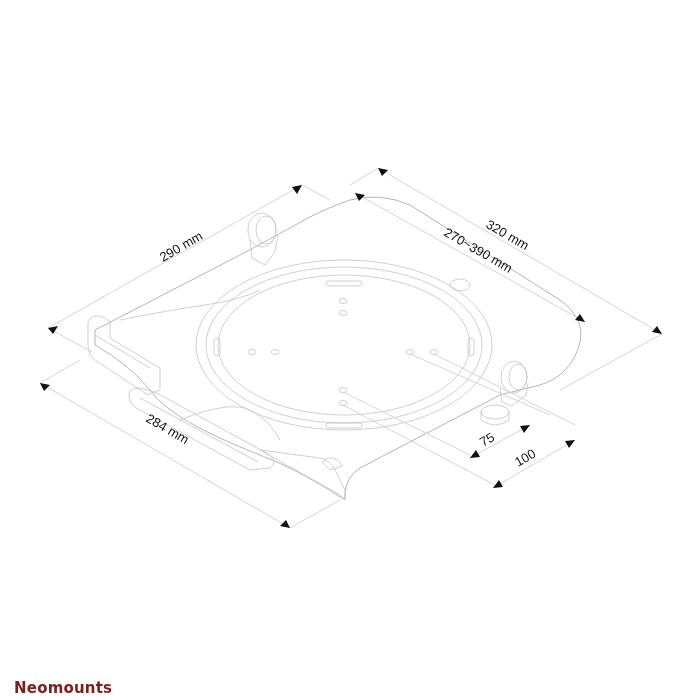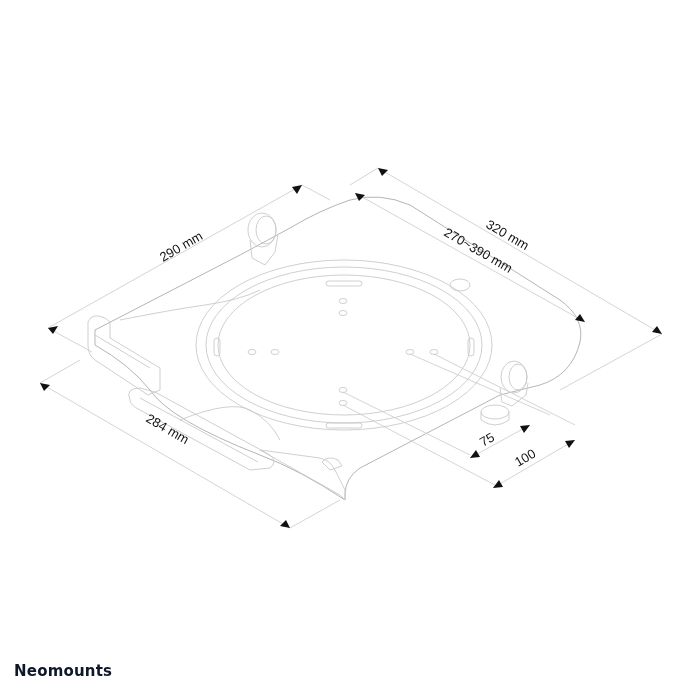--- a/index.html
+++ b/index.html
@@ -3,21 +3,21 @@
   <meta charset="utf-8">
   <style>
     html, body { margin: 0; padding: 0; background: #ffffff; }
     body { width: 700px; height: 700px; position: relative; overflow: hidden; font-family: "DejaVu Sans", sans-serif; }
     #canvas { position: absolute; left: 0; top: 0; width: 700px; height: 700px; }
     .ln { fill: none; stroke: #c9c9c9; stroke-width: 0.9; }
     .ln2 { fill: none; stroke: #b5b5b5; stroke-width: 1; }
     .dim { fill: none; stroke: #cfcfcf; stroke-width: 0.9; }
     .arrow { fill: #111111; }
     .lbl { font-family: "Liberation Sans", sans-serif; font-size: 13px; fill: #111111; }
-    .brand { position: absolute; left: 14px; top: 662px; font-family: "DejaVu Sans", sans-serif; font-weight: bold; font-size: 15px; color: #0f172a; letter-spacing: 0.2px; }
+    .brand { position: absolute; left: 14px; top: 679px; font-family: "DejaVu Sans", sans-serif; font-weight: bold; font-size: 15px; color: #7f1d1d; letter-spacing: 0.2px; }
   </style>
 </head>
 <body>
 
 <svg id="canvas" viewBox="0 0 700 700" xmlns="http://www.w3.org/2000/svg">
 
   <g>
 
     <path class="ln2" d="M95 330 L240 255 Q268 240 290 228 Q320 210 350 200 Q380 192 410 205 L560 300 Q585 318 580 342 Q572 375 540 385 Q520 390 500 395 L360 468 Q345 478 345 495 L345 500 Q300 470 260 455 Q170 420 150 390 Q130 365 95 345 Z"></path>
 

